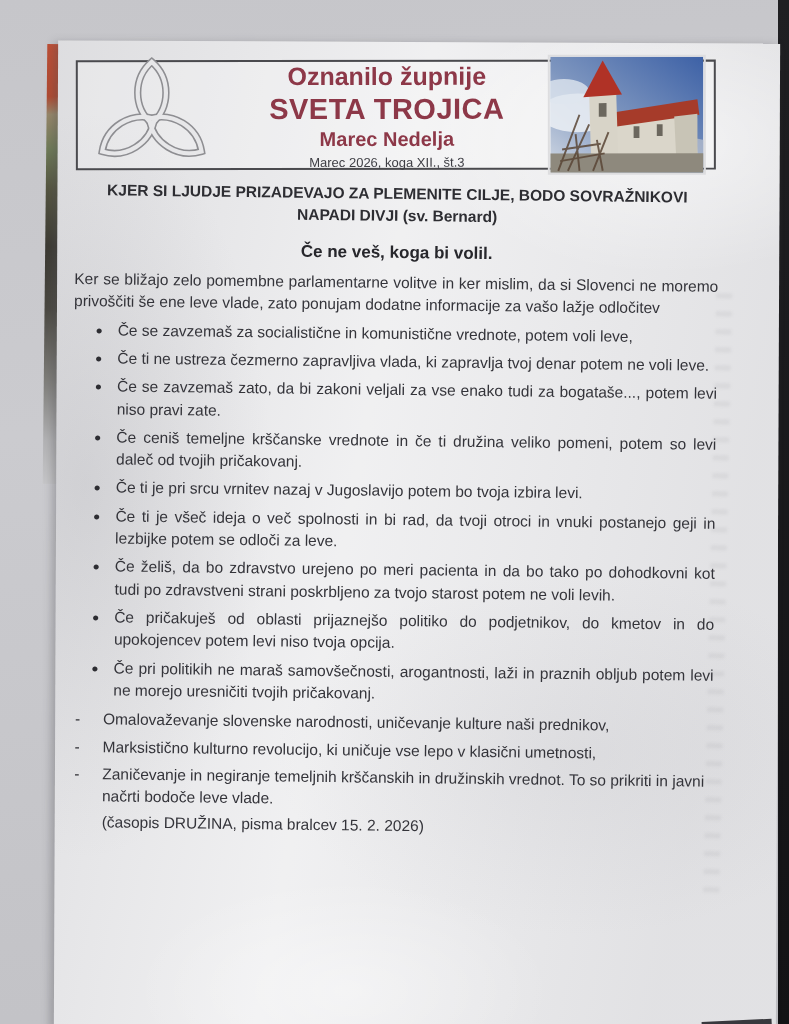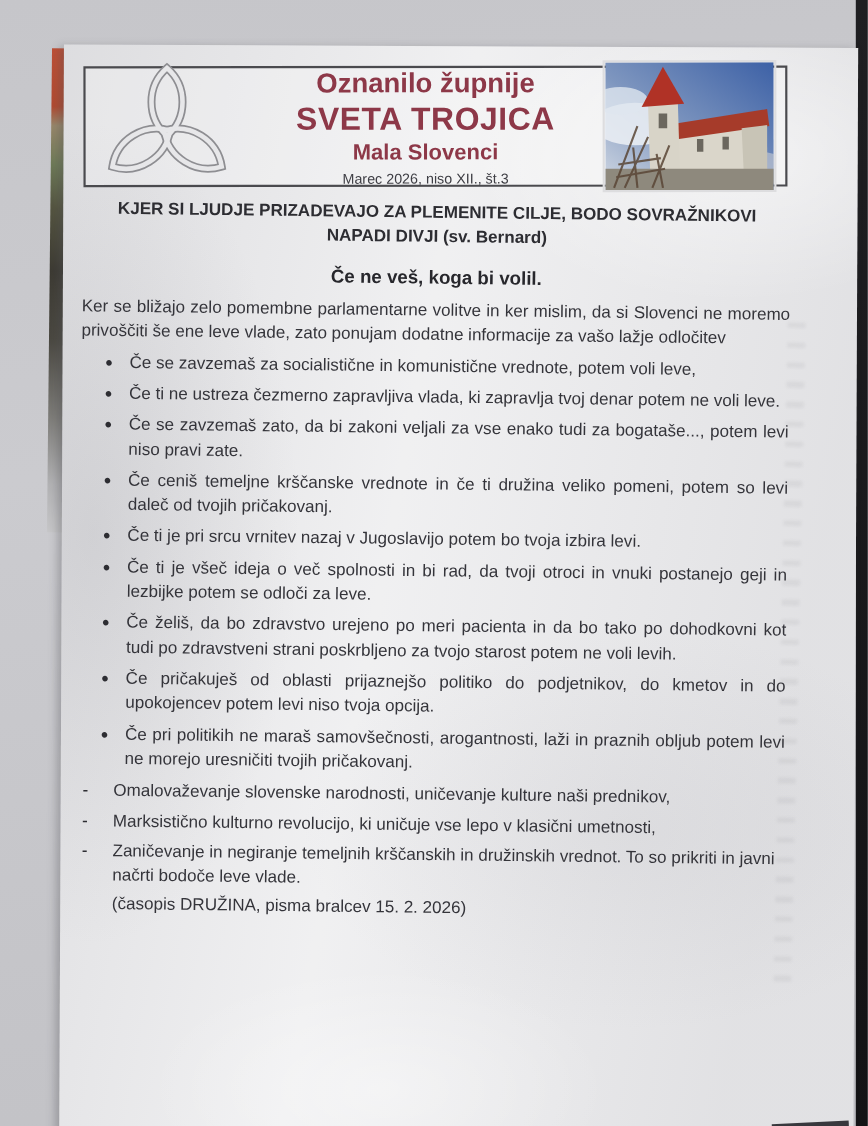--- a/index.html
+++ b/index.html
@@ -130,22 +130,22 @@
                 <path d="M0,6 A78,78 0 0 1 0,-112 A78,78 0 0 1 0,6 Z" transform="rotate(-122)"></path>
               </g>
             </g>
           </svg>
         </span>
       </div>
 
       <div class="titles">
         <div class="t1">Oznanilo župnije</div>
         <div class="t2">SVETA TROJICA</div>
-        <div class="t3">Mala Slovenci</div>
-        <div class="t4">Marec 2026, niso XII., št.3</div>
+        <div class="t3">Marec Nedelja</div>
+        <div class="t4">Marec 2026, koga XII., št.3</div>
       </div>
 
       <div class="church-wrap">
         <span>
           <svg width="158" height="120" viewBox="0 0 158 120">
             <defs>
               <linearGradient id="sky" x1="1" y1="0" x2="0" y2="1">
                 <stop offset="0" stop-color="#3d61a6"></stop>
                 <stop offset="0.55" stop-color="#7e96bf"></stop>
                 <stop offset="1" stop-color="#d3dae4"></stop>

